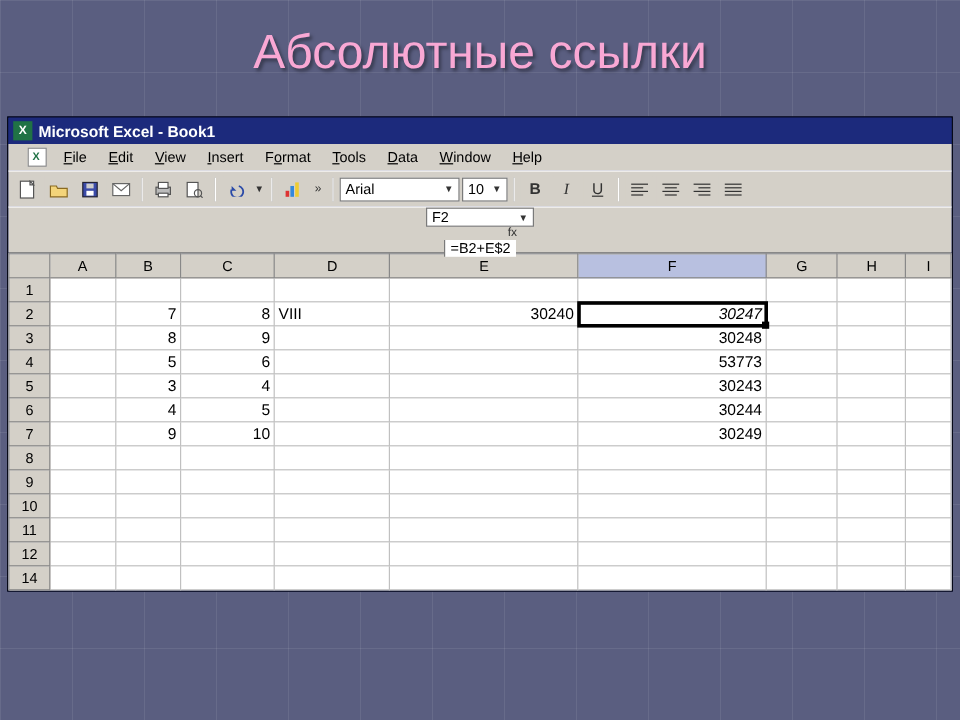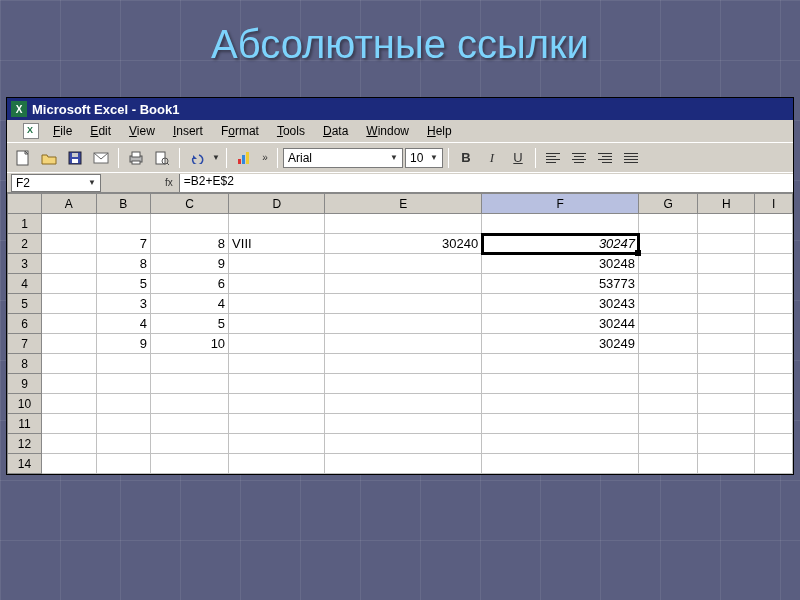--- a/index.html
+++ b/index.html
@@ -17,21 +17,21 @@
     inset: 0;
     background-color: #5a5e80;
     background-image:
       linear-gradient(rgba(255,255,255,0.08) 1px, transparent 1px),
       linear-gradient(90deg, rgba(255,255,255,0.08) 1px, transparent 1px);
     background-size: 60px 60px;
   }
   .slide-title {
     position: relative;
     text-align: center;
-    color: #7dd3fc;
+    color: #f9a8d4;
     font-size: 40px;
     font-weight: 400;
     padding: 22px 0 30px 0;
     text-shadow: 2px 2px 3px rgba(0,0,0,0.4);
   }
   .excel-window {
     position: relative;
     margin: 0 6px;
     background: #1c2a7c;
     border: 1px solid #000;
@@ -115,30 +115,31 @@
     border: 1px solid #7a7a7a;
     background: #fff;
     height: 20px;
     font-size: 12px;
     padding: 0 4px;
     display: flex;
     align-items: center;
     justify-content: space-between;
     gap: 4px;
   }
-  .font-name { width: 120px; gap: 47px; }
+  .font-name { width: 100px; gap: 47px; }
   .font-size { width: 38px; }
   .dd-arrow { font-size: 8px; color: #333; }
   .fmla-row {
     background: #d4d0c8;
     display: flex;
     align-items: center;
-    height: 20px;
+    height: 38px;
     border-top: 1px solid #fff;
     font-size: 12px;
+    flex-direction: column;
   }
   .namebox {
     width: 90px;
     background: #fff;
     border: 1px solid #7a7a7a;
     height: 18px;
     margin: 0 4px;
     display: flex;
     align-items: center;
     justify-content: space-between;

